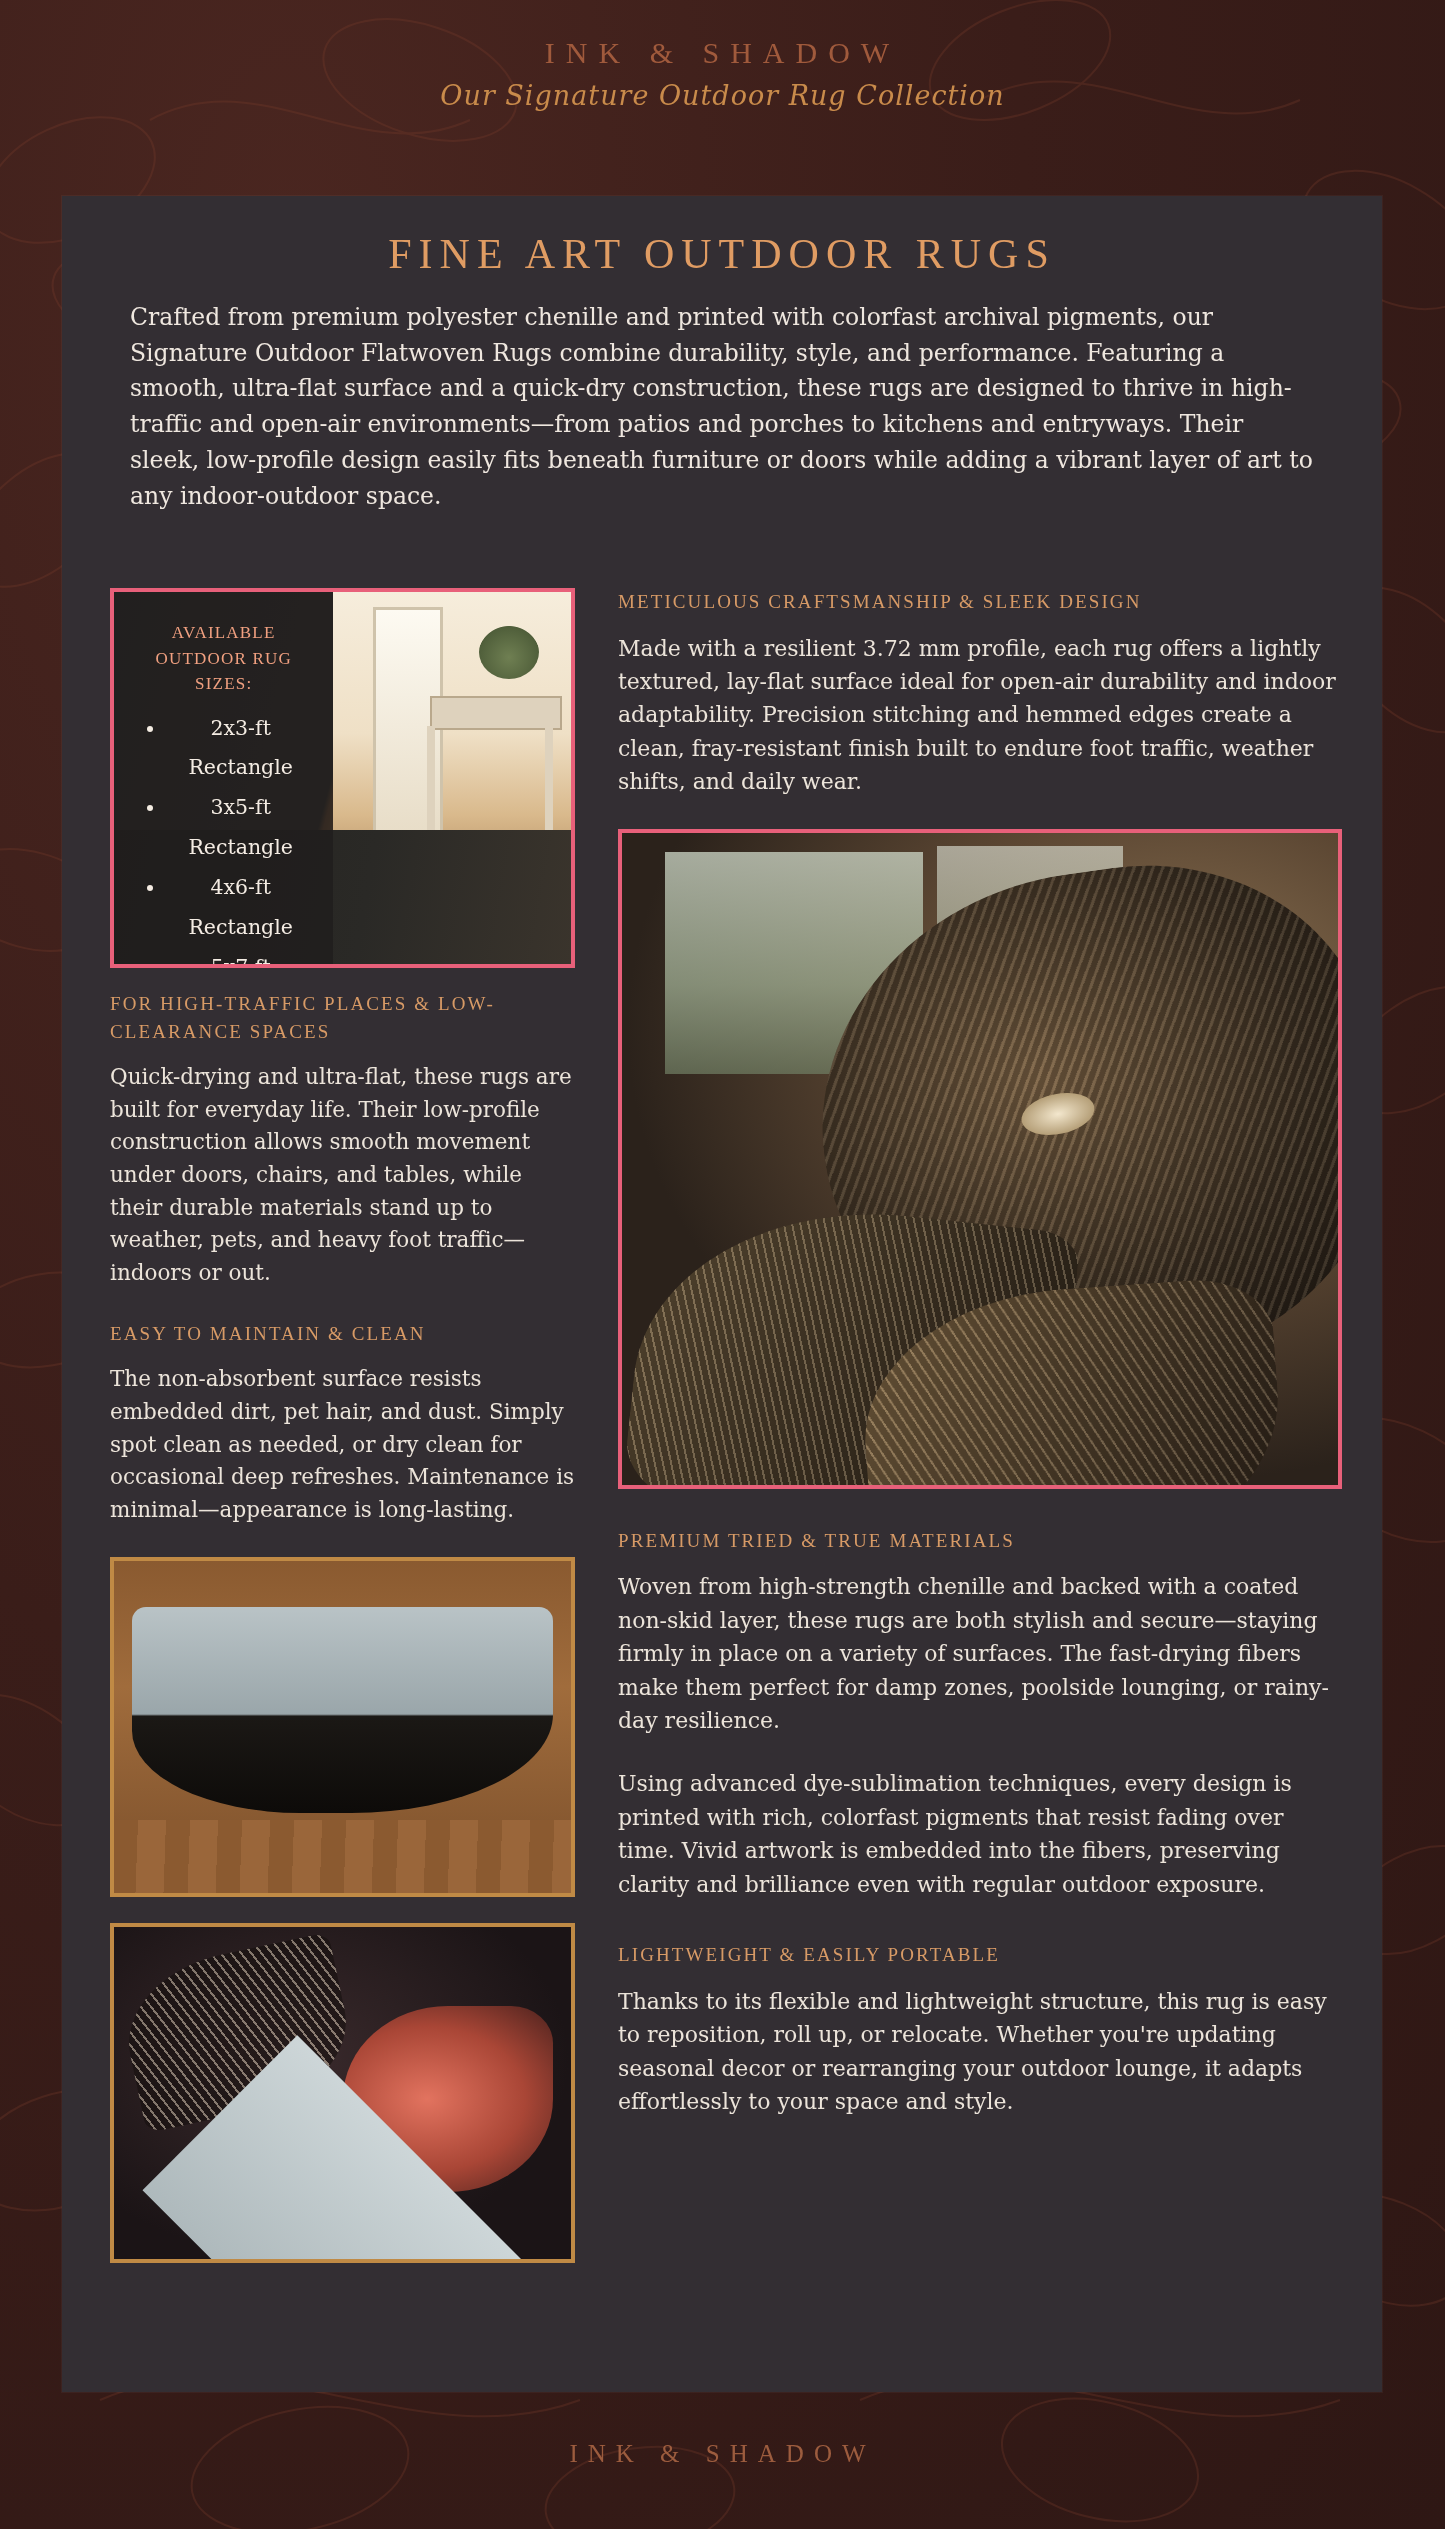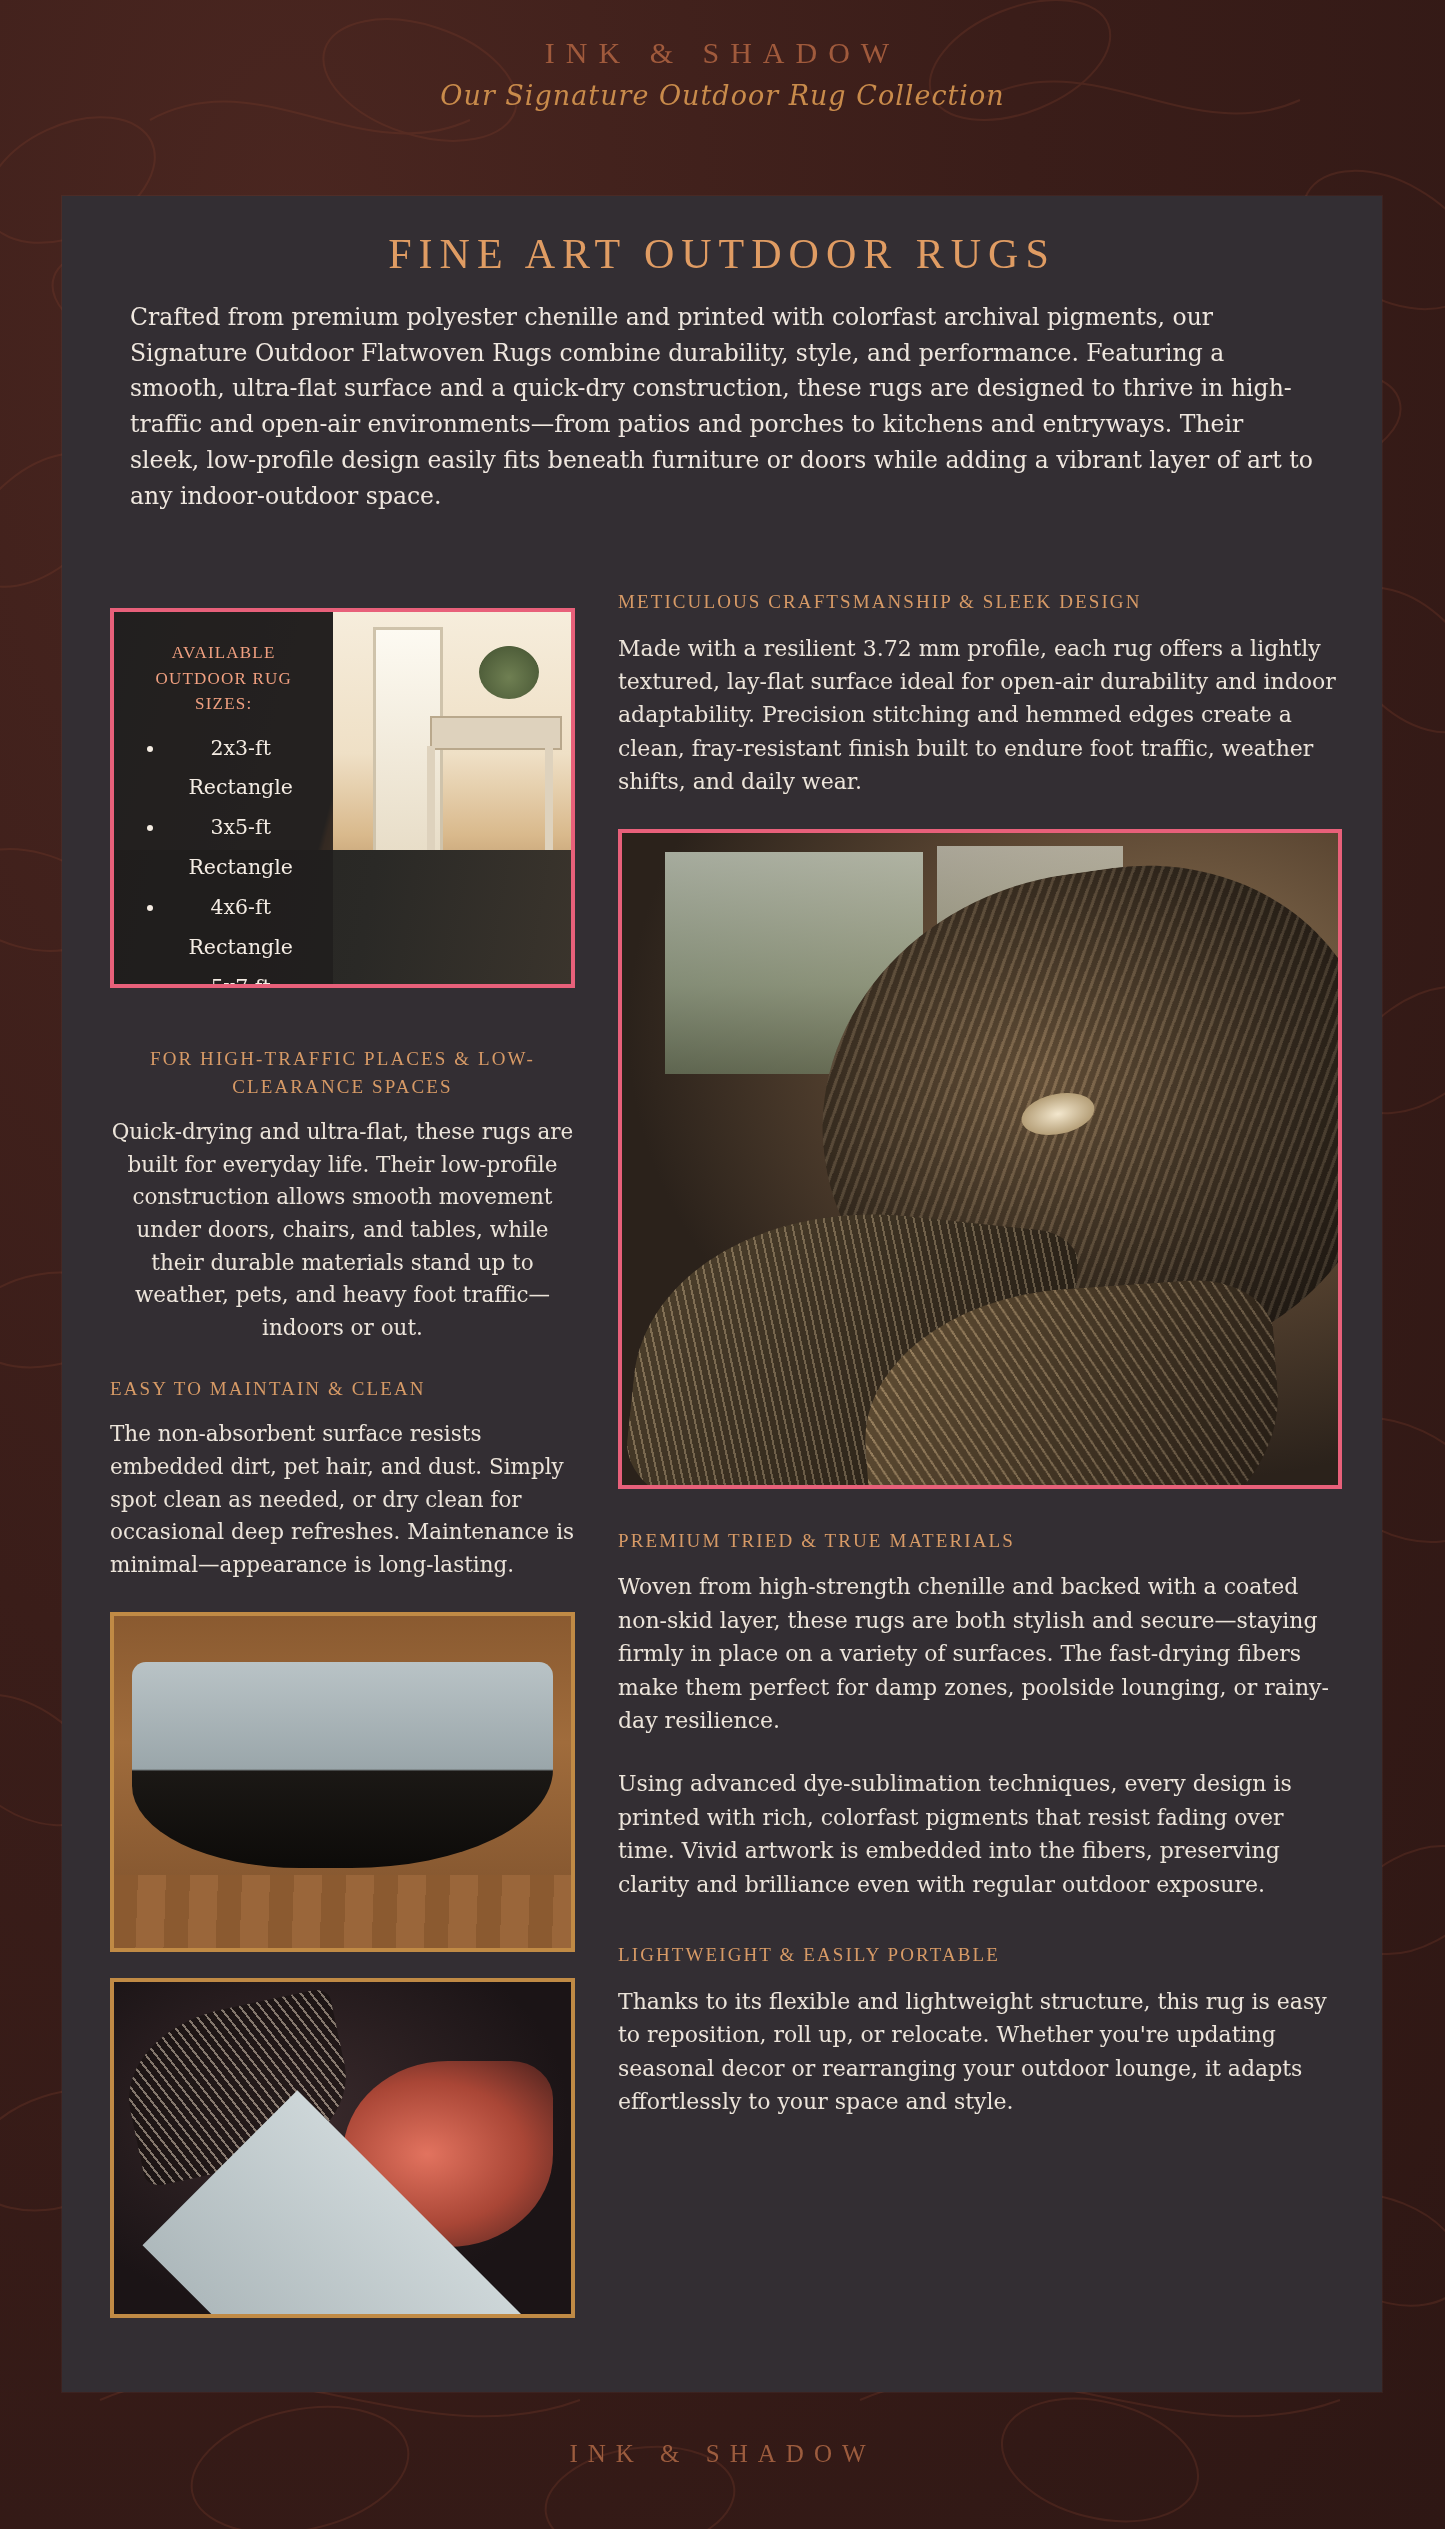--- a/index.html
+++ b/index.html
@@ -105,21 +105,20 @@
     box-sizing: border-box;
   }
   .frame-pink  { border: 4px solid #e8607a; }
   .frame-gold  { border: 4px solid #c08a45; }
 
   
   .sizes-img {
     width: 465px;
     height: 380px;
     background: linear-gradient(105deg, #2d2a28 0%, #34312d 48%, #6b4d32 49%, #c79a62 60%, #e8d6b4 75%, #f2e6cf 100%);
-    margin-top: 20px;
   }
   .sizes-img .doorway {
     position: absolute;
     right: 0; top: 0; bottom: 0;
     width: 52%;
     background:
       linear-gradient(180deg, #f6eddc 0%, #efe0c6 38%, #d9b98c 60%, #b08b5f 78%, #8d6841 100%);
   }
   .sizes-img .door-panel {
     position:absolute; right: 28%; top: 4%; width: 14%; height: 62%;
@@ -357,21 +356,21 @@
           <div class="sizes-heading">AVAILABLE OUTDOOR RUG SIZES:</div>
           <ul class="sizes-list">
             <li>2x3-ft Rectangle</li>
             <li>3x5-ft Rectangle</li>
             <li>4x6-ft Rectangle</li>
             <li>5x7 ft Rectangle</li>
           </ul>
         </div>
       </div>
 
-      <div class="blk" style="margin-top:57px;text-align:center;">
+      <div class="blk" style="margin-top:22px;">
         <div class="sec-head">FOR HIGH-TRAFFIC PLACES &amp; LOW-CLEARANCE SPACES</div>
         <p class="sec-body">Quick-drying and ultra-flat, these rugs are built for everyday life. Their low-profile construction allows smooth movement under doors, chairs, and tables, while their durable materials stand up to weather, pets, and heavy foot traffic—indoors or out.</p>
       </div>
 
       <div class="blk">
         <div class="sec-head">EASY TO MAINTAIN &amp; CLEAN</div>
         <p class="sec-body">The non-absorbent surface resists embedded dirt, pet hair, and dust. Simply spot clean as needed, or dry clean for occasional deep refreshes. Maintenance is minimal—appearance is long-lasting.</p>
       </div>
 
       <div class="img-frame frame-gold back-img" style="margin-top:14px;">

